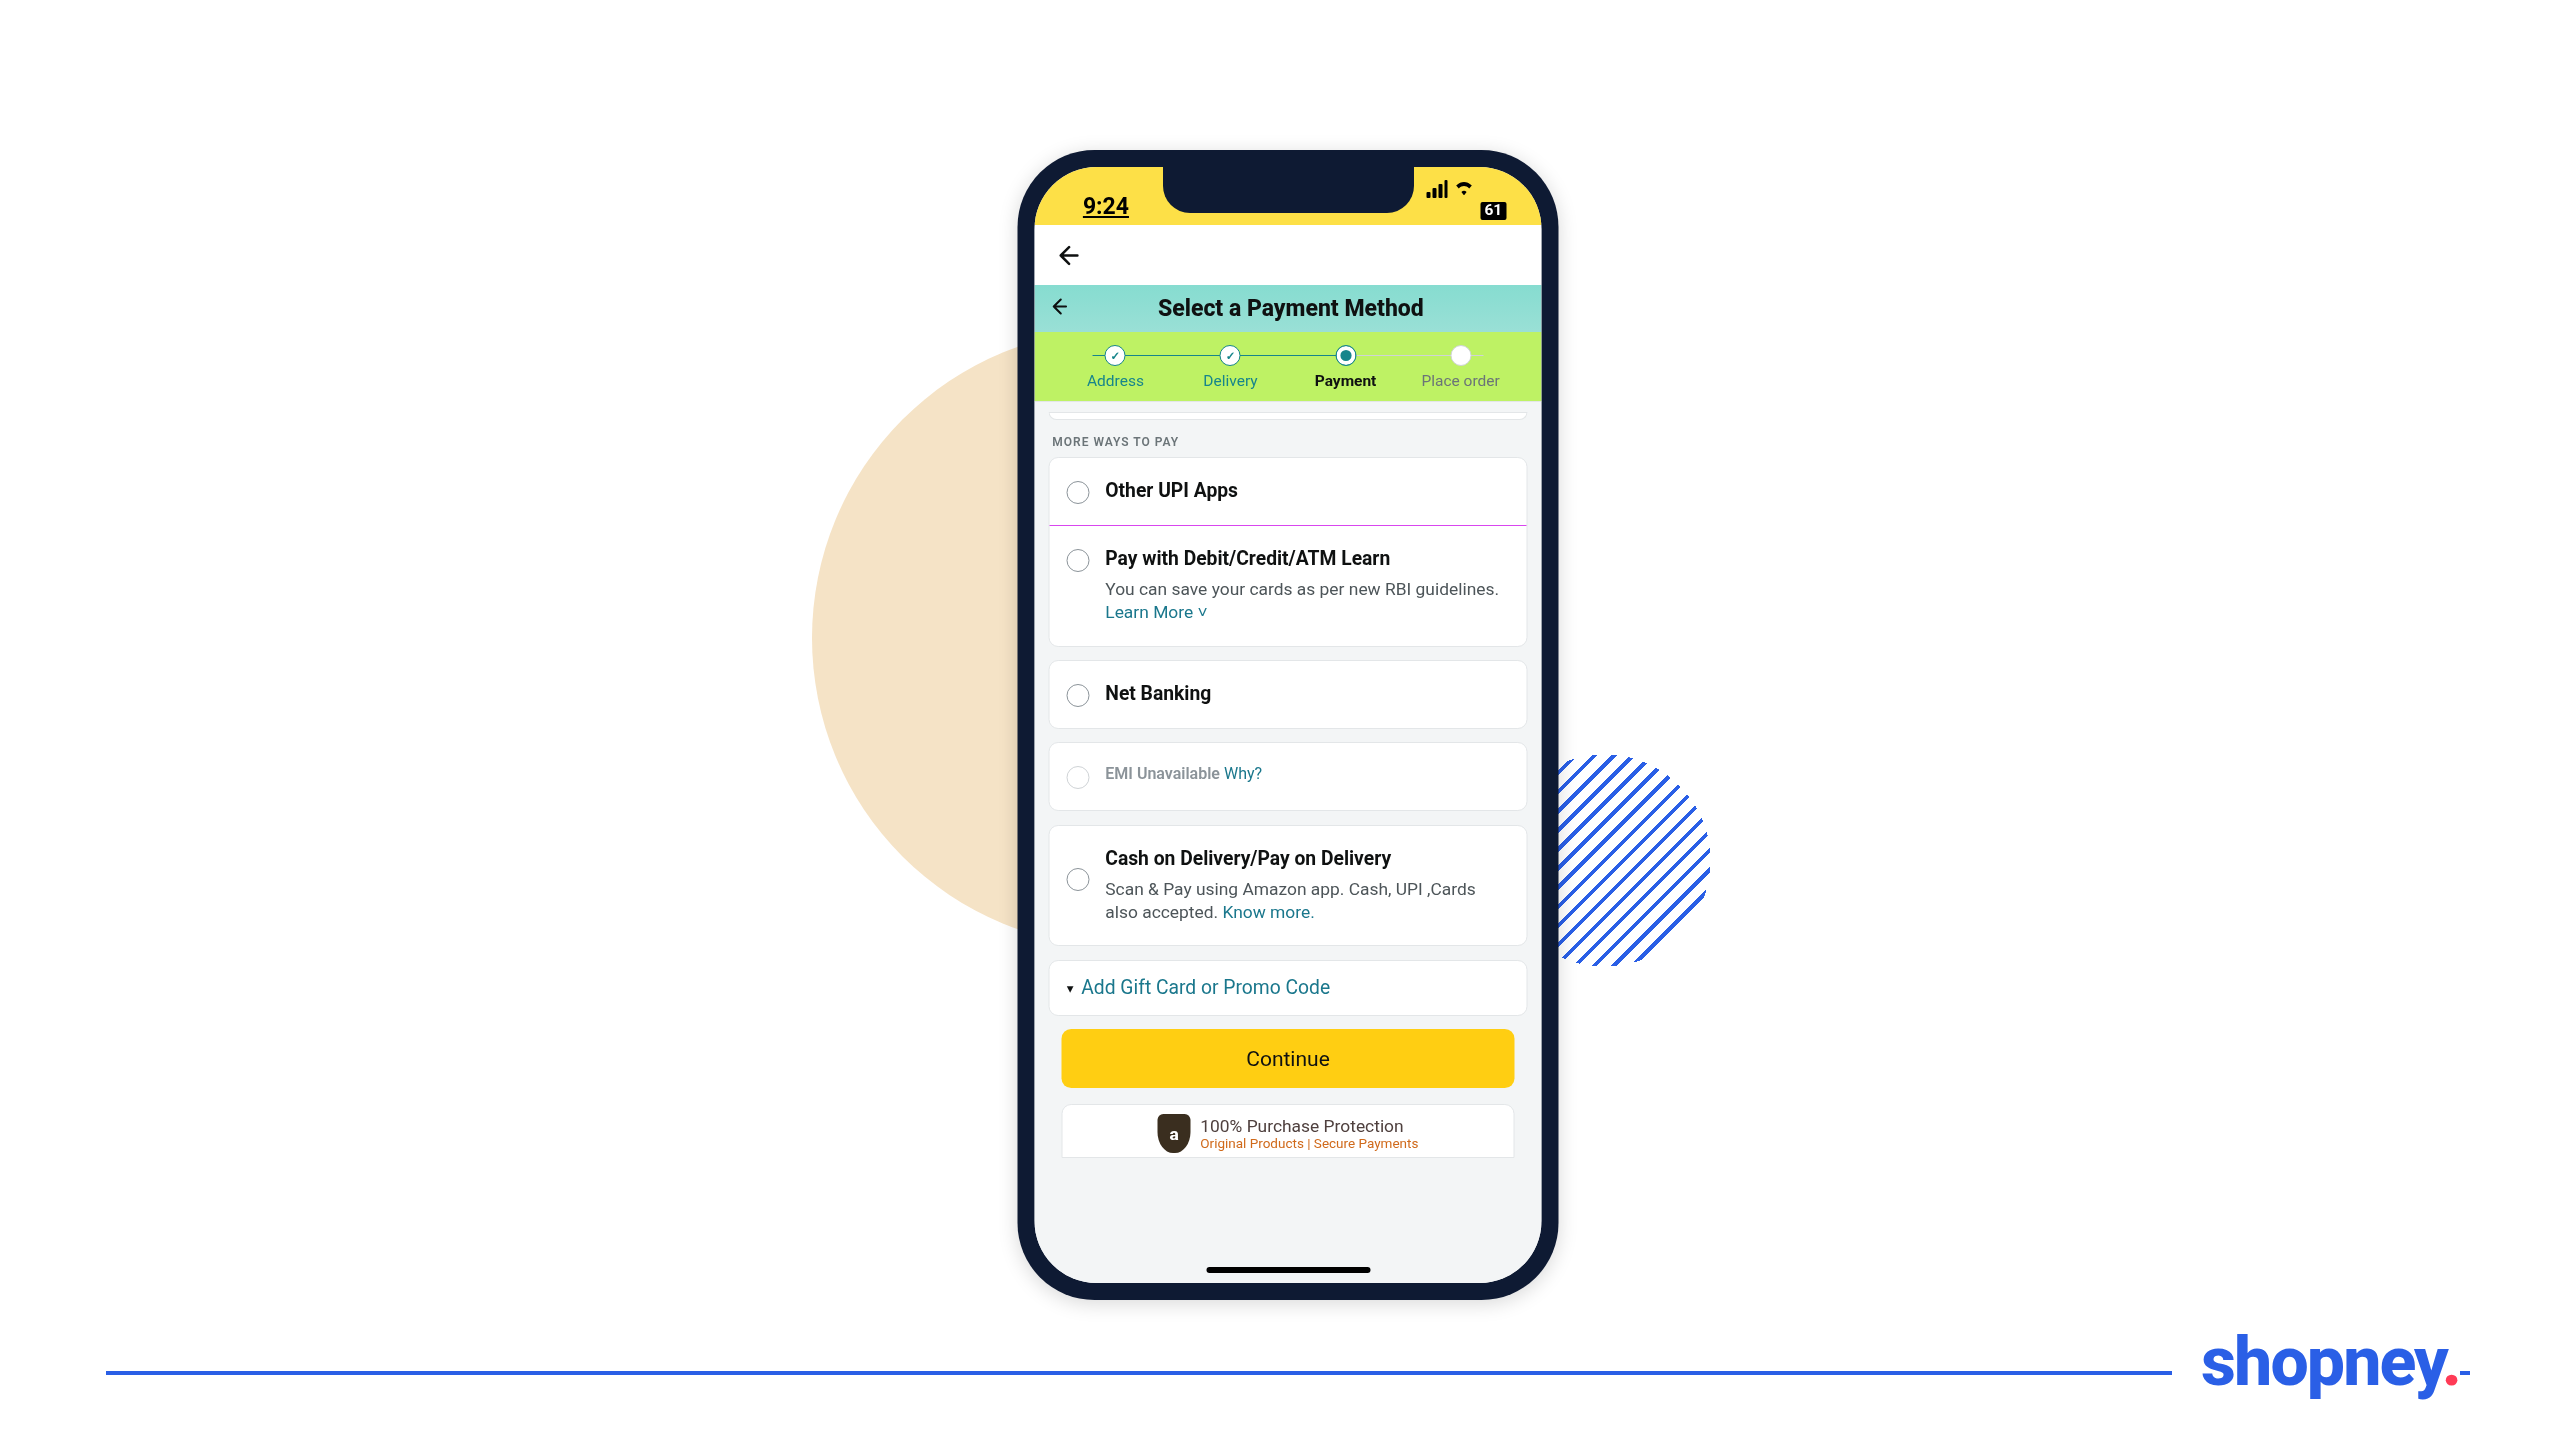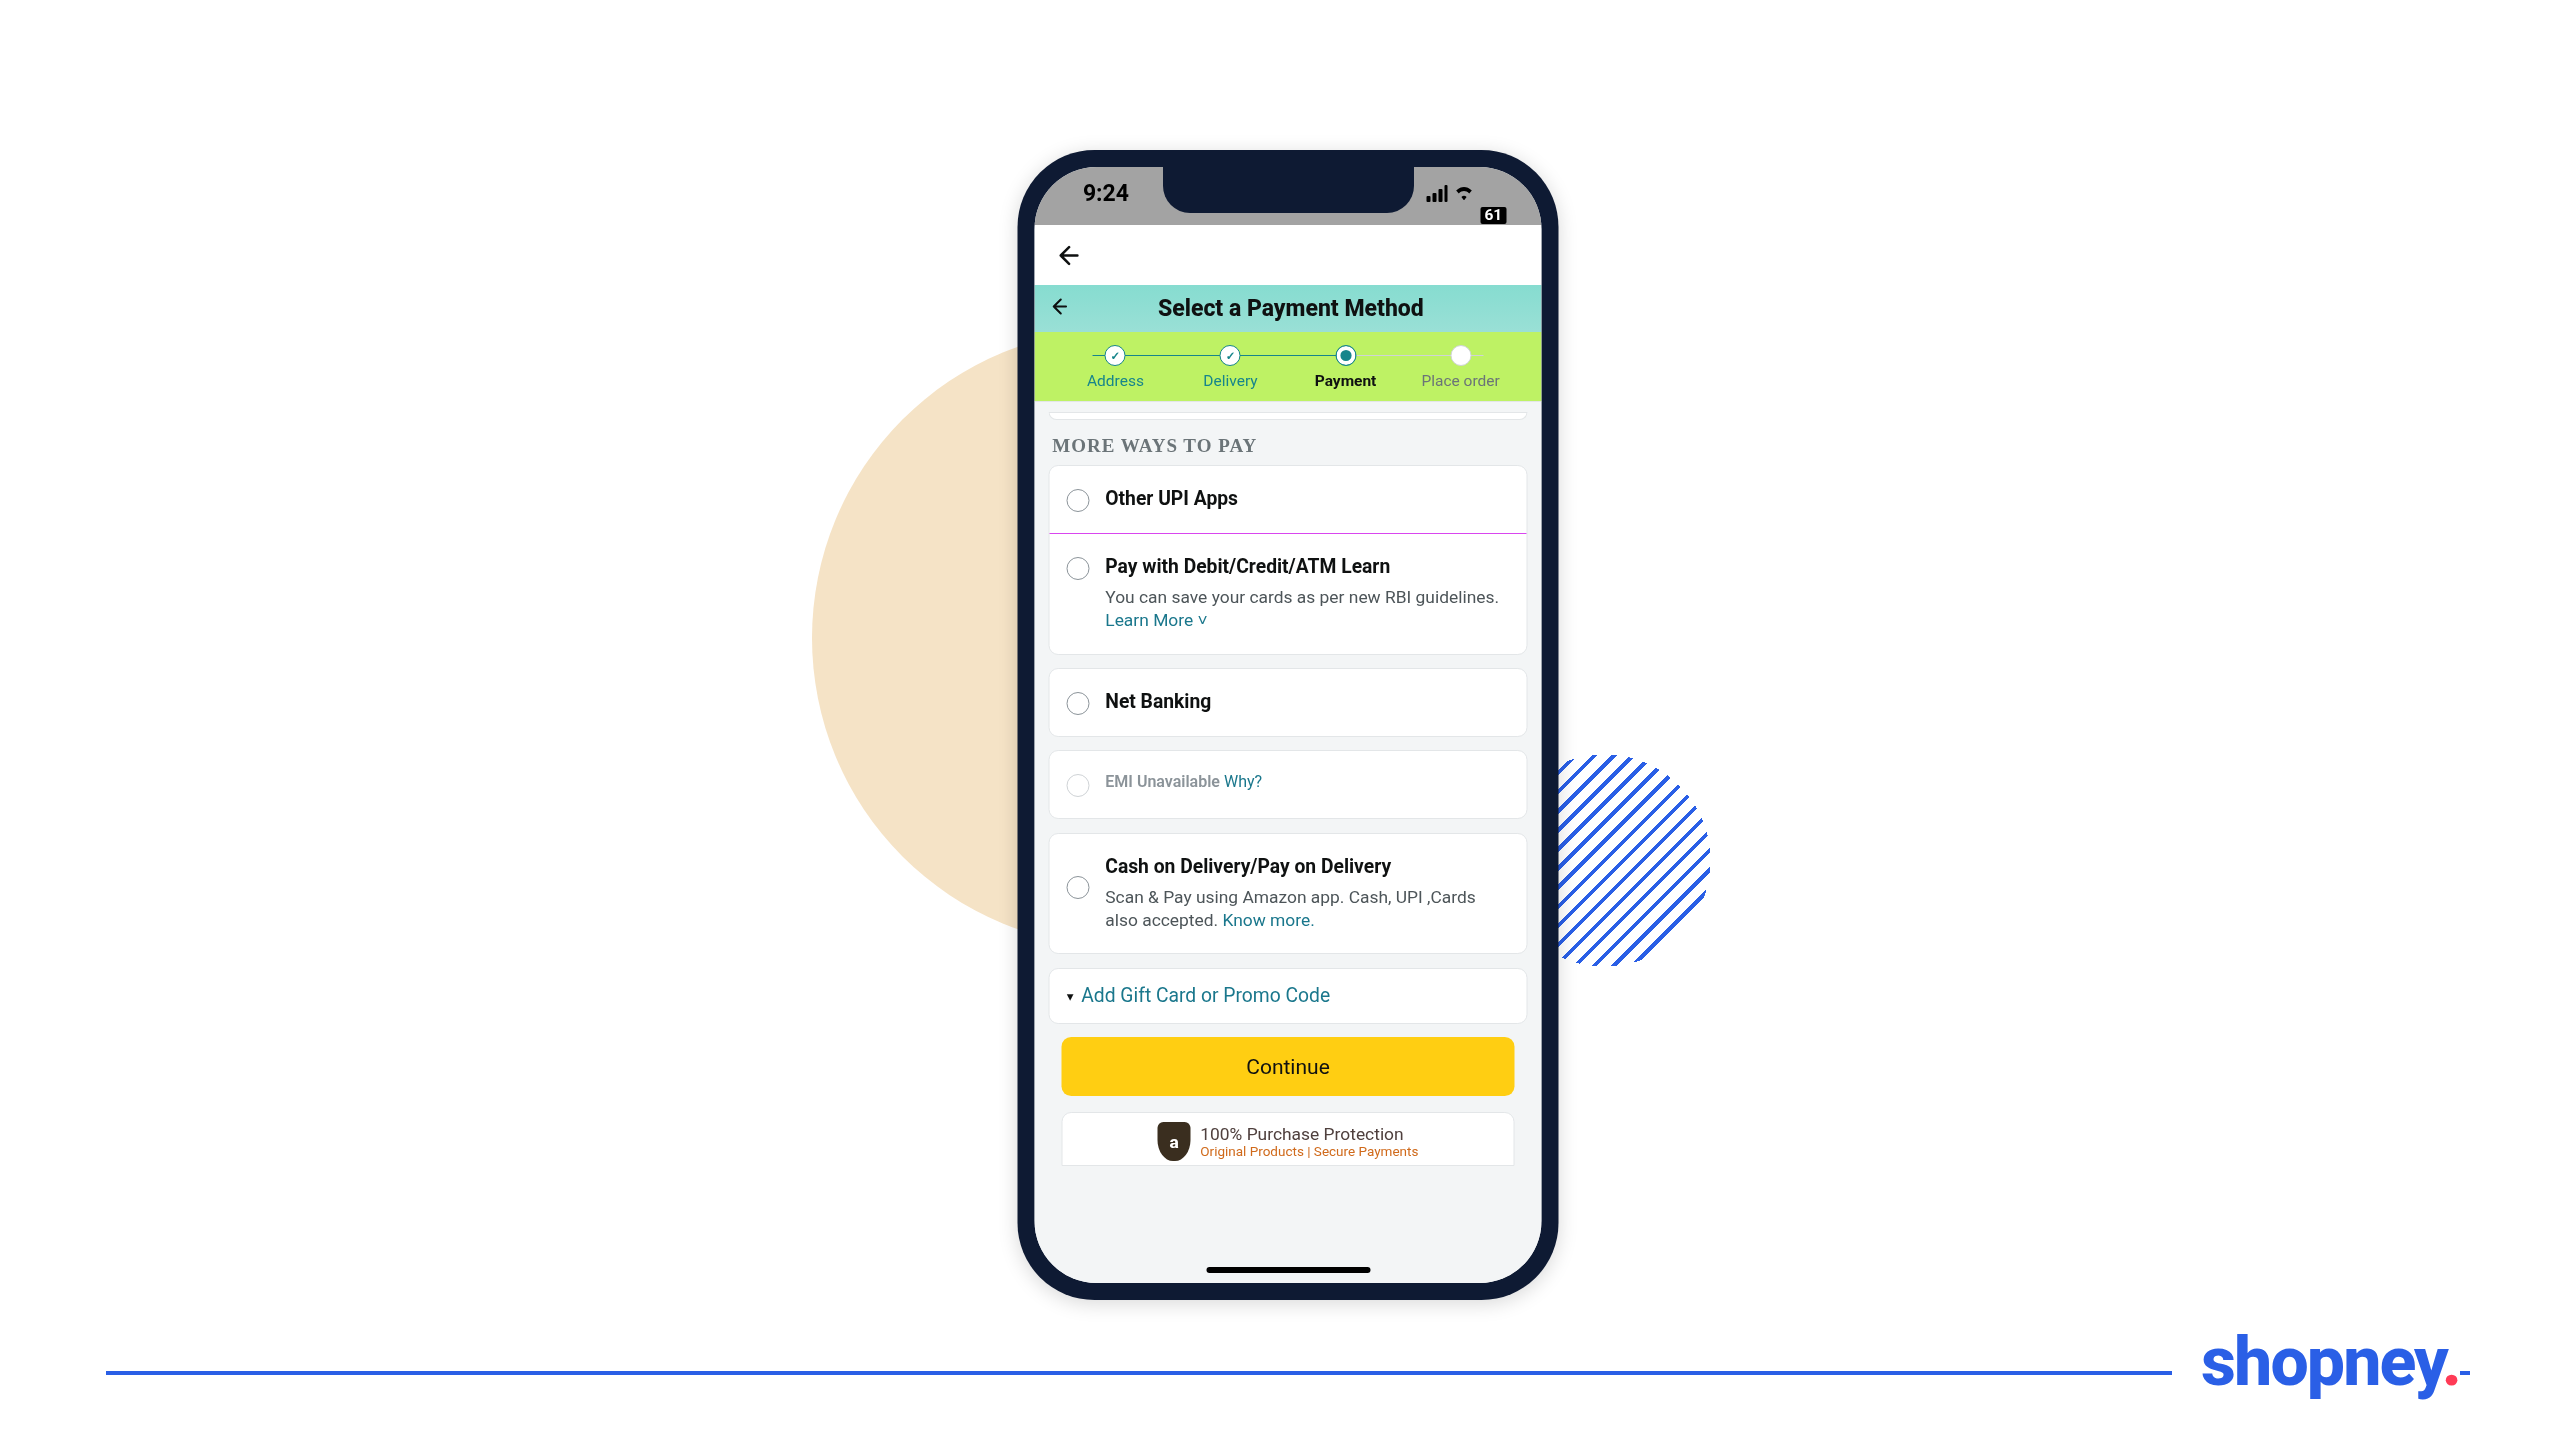--- a/index.html
+++ b/index.html
@@ -97,26 +97,27 @@
     width: 164px; height: 5.8px;
     background: #000;
     border-radius: 3.9px;
     z-index: 10;
   }
 
   
   .statusbar {
     height: 58px;
     display: flex;
-    align-items: center;
+    align-items: flex-end;
     justify-content: space-between;
     padding: 0 35px 5.8px 48px;
-    background: #a3a3a3;
+    background: #fde047;
     font-weight: 700;
     font-size: 23px;
+    text-decoration: underline;
   }
   .status-right { display: flex; gap: 5.8px; align-items: center; }
   .sig-bars { display: flex; align-items: flex-end; gap: 1.9px; }
   .sig-bars span { width: 3.9px; background: #000; border-radius: 1px; }
   .sig-bars span:nth-child(1){height:5.8px}
   .sig-bars span:nth-child(2){height:9.7px}
   .sig-bars span:nth-child(3){height:13.5px}
   .sig-bars span:nth-child(4){height:17.4px}
   .wifi { font-size: 19.3px; }
   .battery {
@@ -197,24 +198,23 @@
     padding: 9.7px 13.5px 0;
     height: calc(100% - 58px - 60px - 44px - 68px);
     overflow: hidden;
     background: #f3f5f6;
   }
   .peek-card {
     height: 7.7px; background:#fff; border:1px solid #e3e6e8;
     border-radius: 0 0 9.7px 9.7px; margin-bottom: 5.8px;
   }
   .section-title {
-    font-size: 19px; letter-spacing: 1px;
+    font-size: 12px; letter-spacing: 1px;
     color: #6b7478; font-weight: 600;
     padding: 9.7px 3.9px 7.7px;
-    font-family: Liberation Serif, serif;
   }
   .card {
     background: #fff;
     border: 1px solid #e3e6e8;
     border-radius: 9.7px;
     margin-bottom: 13.5px;
   }
   .option {
     display: flex; gap: 15.5px;
     padding: 21px 17.4px;

